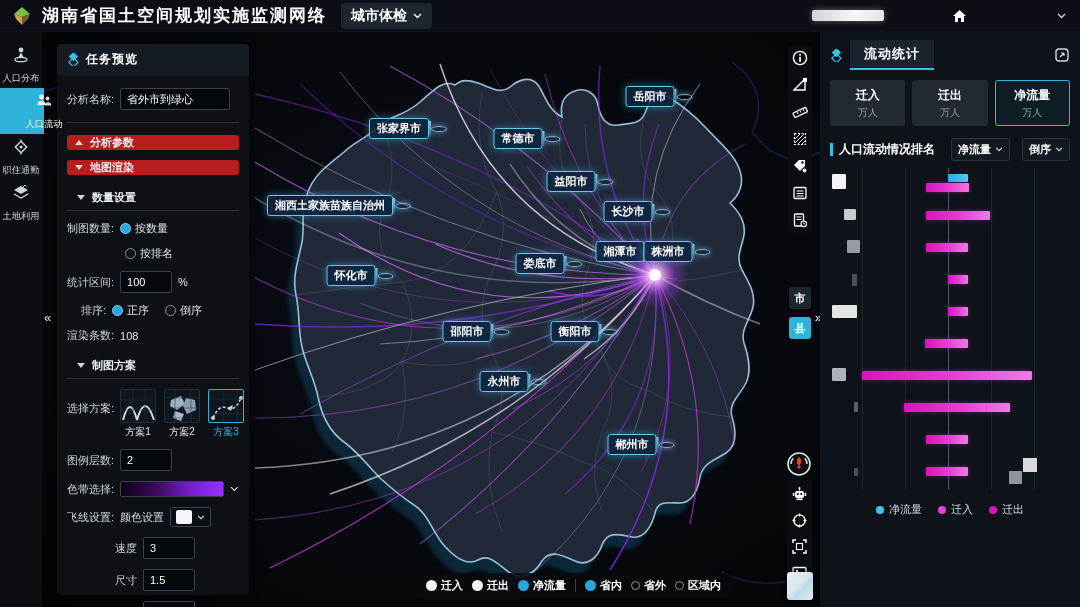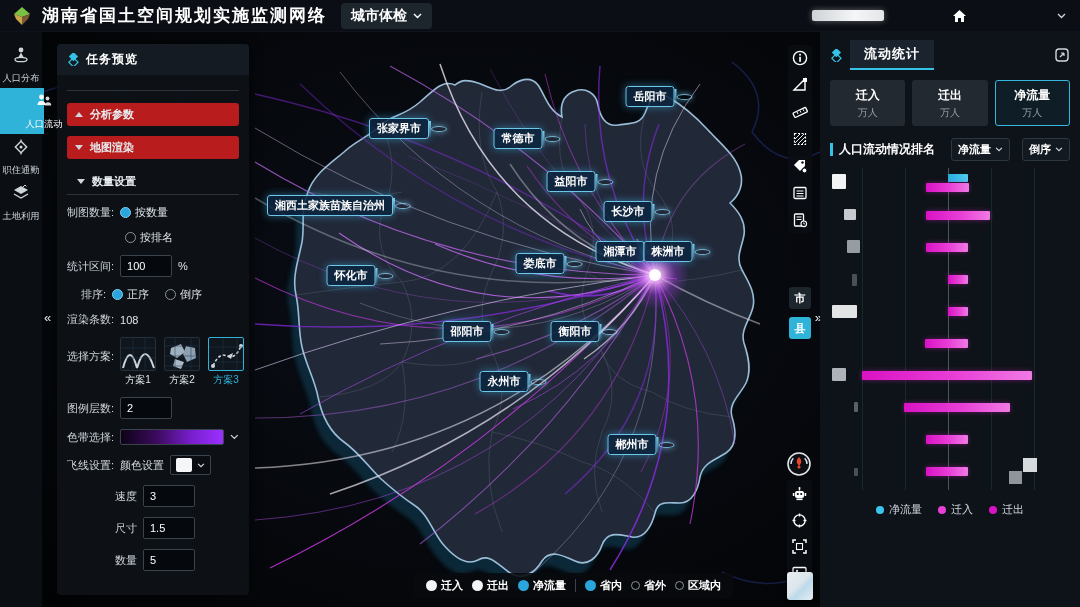--- a/index.html
+++ b/index.html
@@ -488,20 +488,24 @@
 
   <div class="task-panel">
     <div class="tp-head">
       <svg width="13" height="13" viewBox="0 0 13 13">
         <rect x="3.2" y="0.4" width="6.5" height="6.5" transform="rotate(45 6.5 3.6)" fill="#35c2e6"></rect>
         <rect x="3.2" y="6.1" width="6.5" height="6.5" transform="rotate(45 6.5 9.3)" fill="none" stroke="#35c2e6" stroke-width="1.2"></rect>
       </svg>
       <span class="tp-title">任务预览</span>
     </div>
 
+    <div class="form-row">
+      <span class="flabel">分析名称:</span>
+      <input class="tinput" value="省外市到绿心" style="">
+    </div>
     <hr class="sep">
 
     <div class="collapse-bar">
       <span class="caret-u"></span>
       <span>分析参数</span>
     </div>
     <div class="collapse-bar">
       <span class="caret-d"></span>
       <span>地图渲染</span>
     </div>
@@ -538,20 +542,24 @@
       <span class="rgroup" style="margin-left:10px;">
         <span class="radio"></span>
         <span>倒序</span>
       </span>
     </div>
     <div class="form-row">
       <span class="flabel">渲染条数:</span>
       <span>108</span>
     </div>
 
+    <div class="sub-head">
+      <span class="caret-d"></span>
+      <span>制图方案</span>
+    </div>
 
     <div class="form-row" style="align-items:flex-start;">
       <span class="flabel" style="padding-top:12px;">选择方案:</span>
       <div class="schemes">
         <div class="scheme">
           <div class="thumb">
             <svg width="36" height="34" viewBox="0 0 36 34">
                 <path d="M2 30 Q9 4 16 30 M16 30 Q24 2 33 30" stroke="#cdd6de" stroke-width="2" fill="none"></path>
                 <path d="M0 10 H36 M0 20 H36 M12 0 V34 M24 0 V34" stroke="#1c3a50" stroke-width=".5"></path>
               </svg></div>

